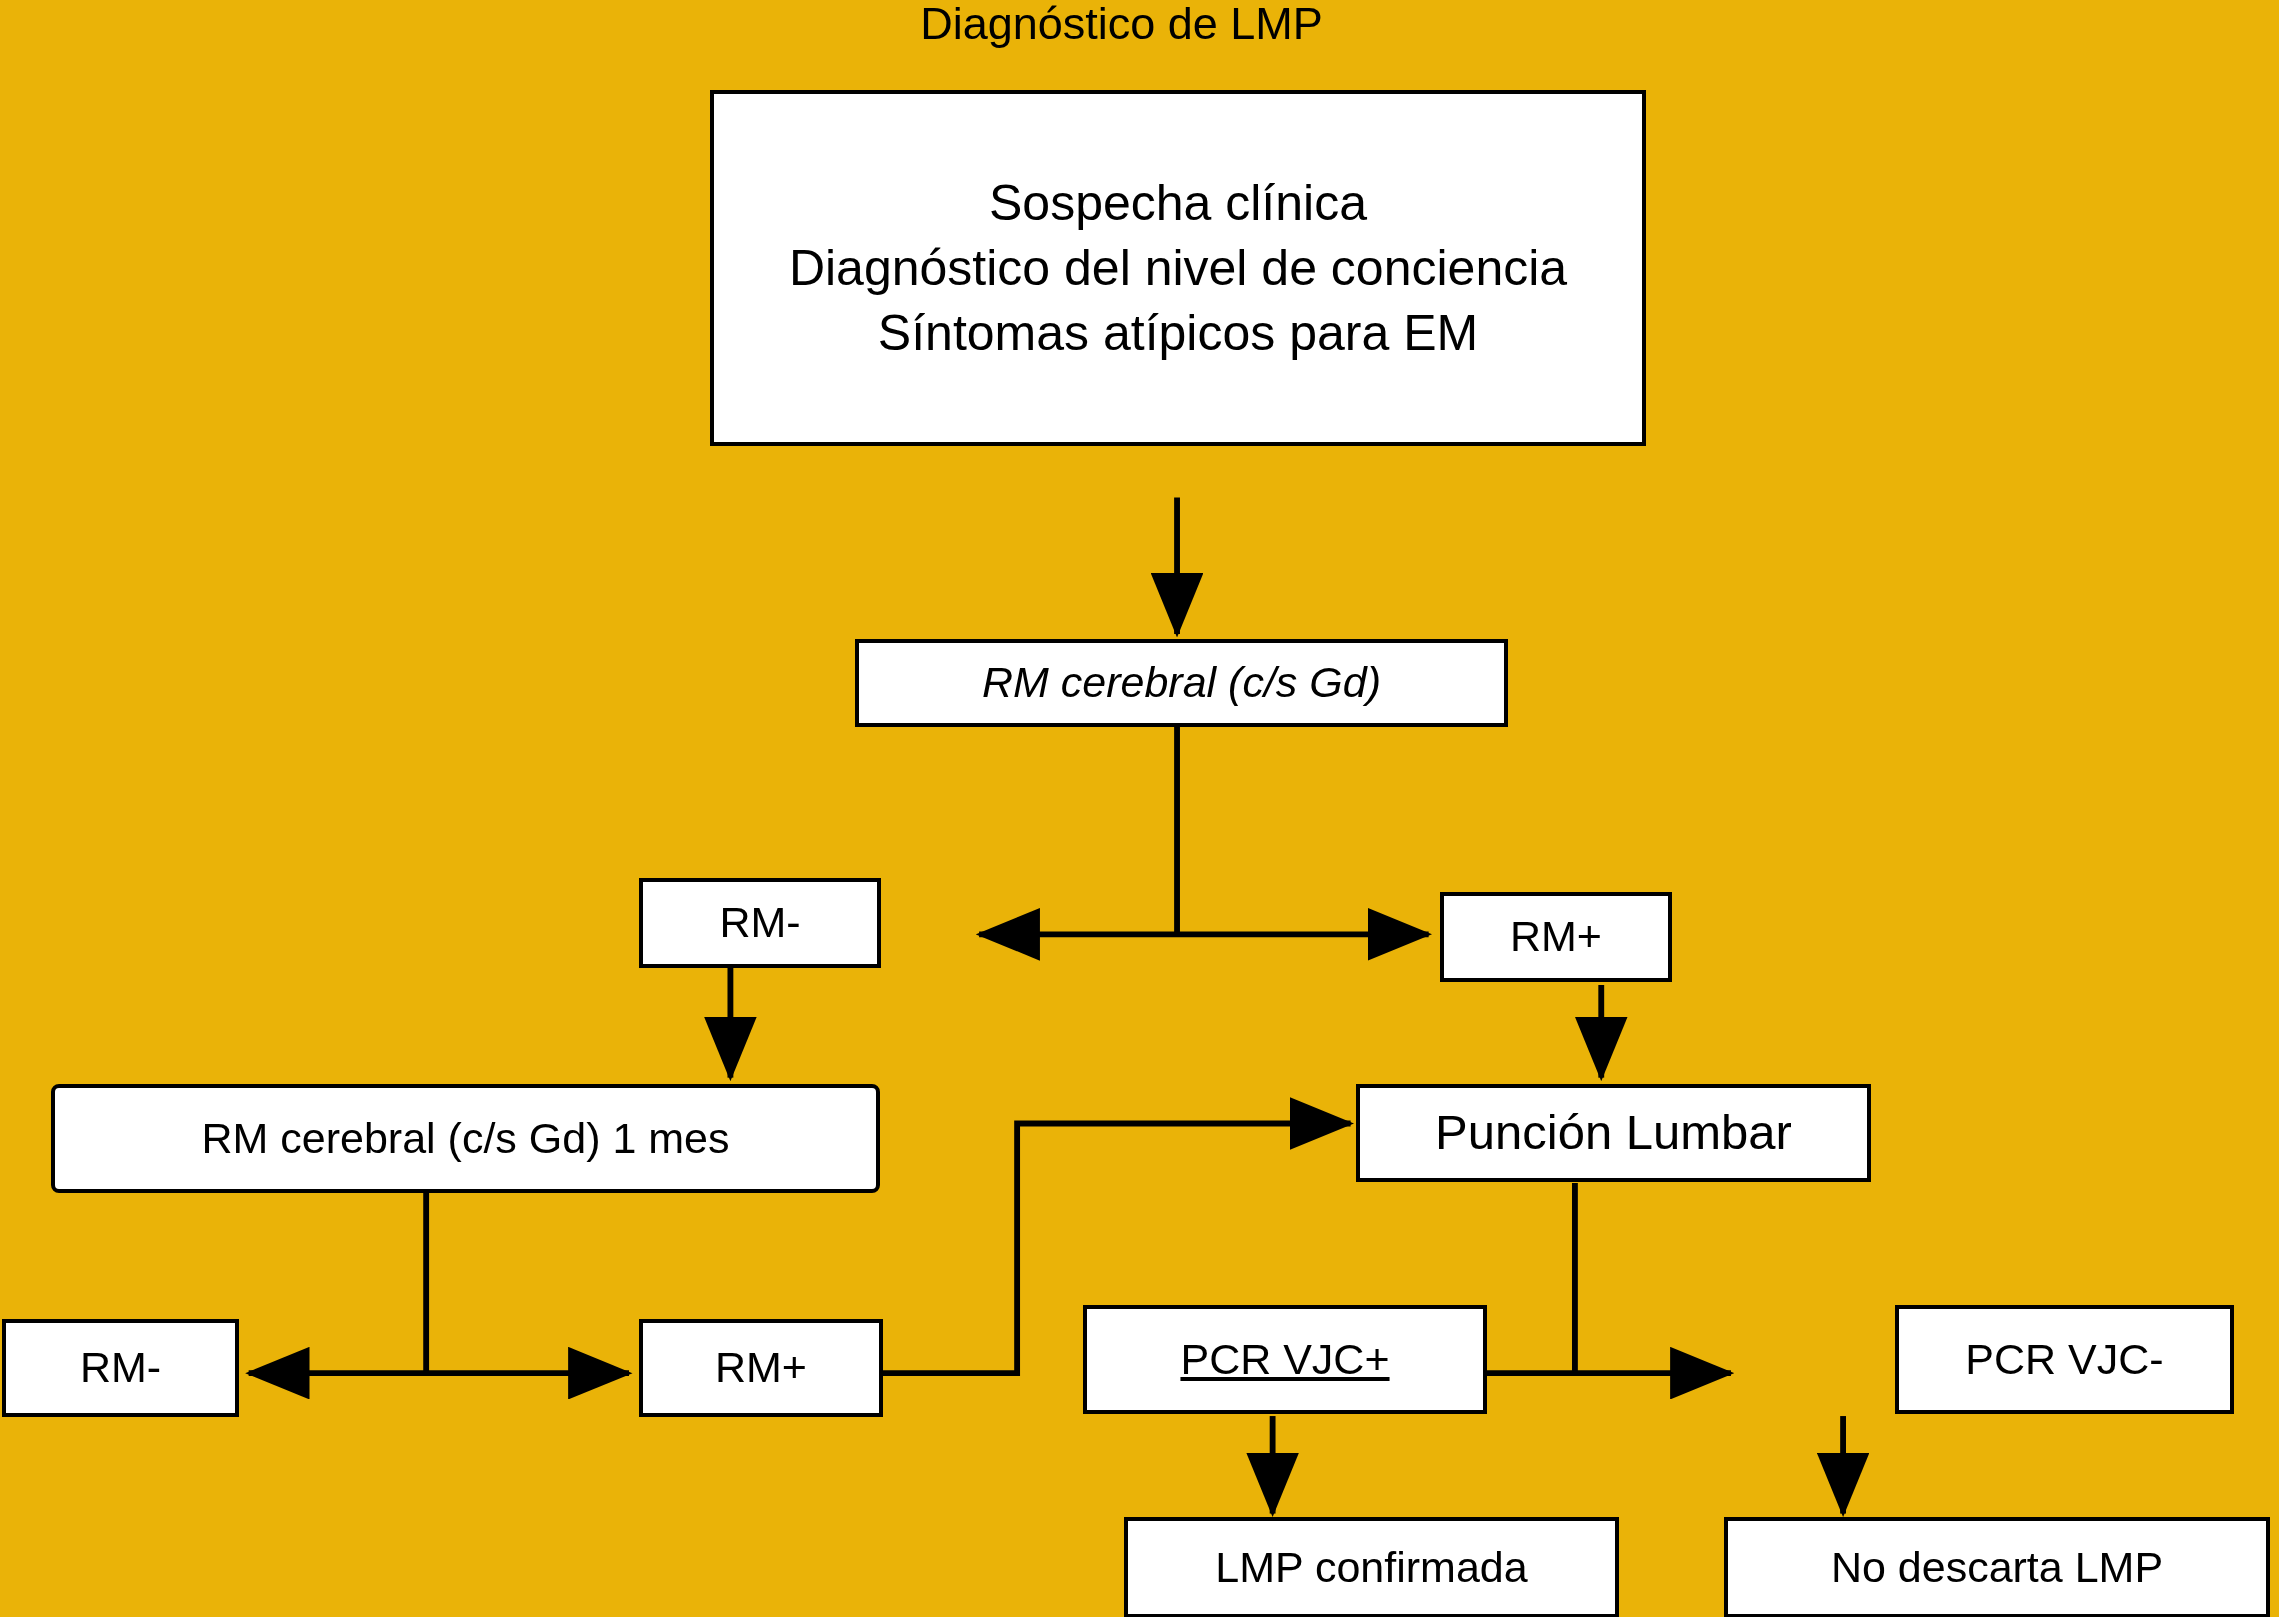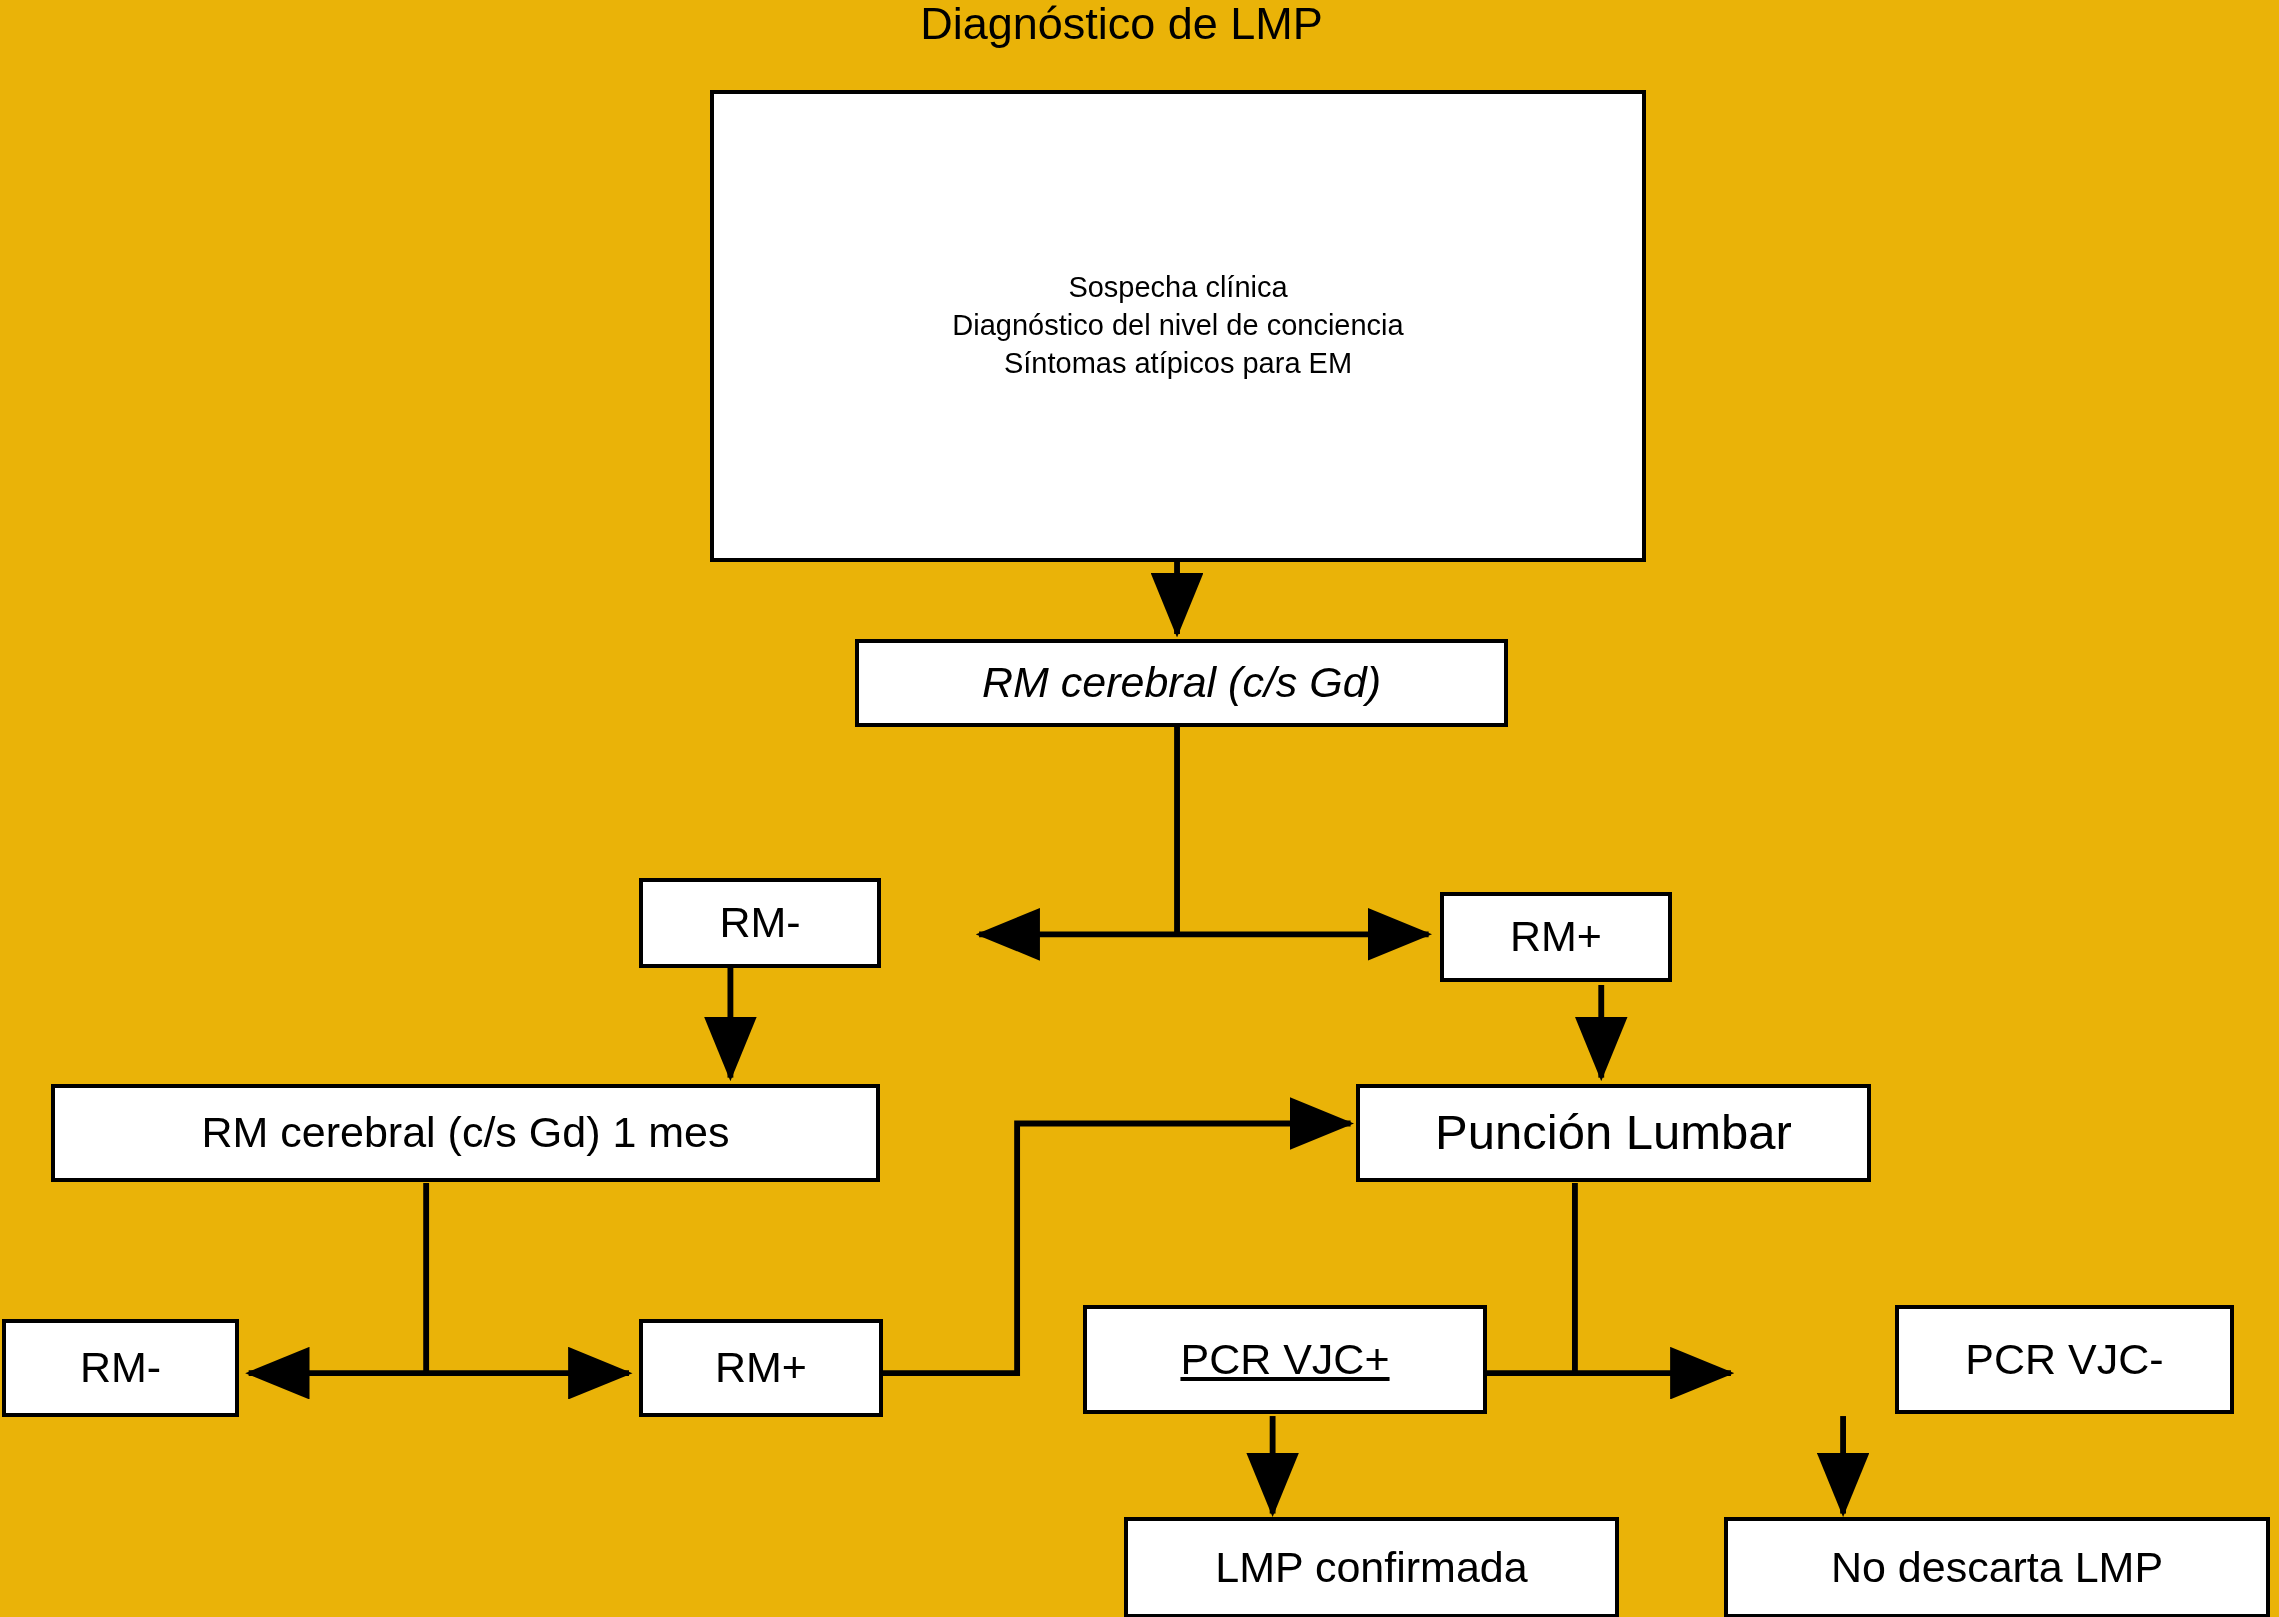--- a/index.html
+++ b/index.html
@@ -89,39 +89,39 @@
       <line x1="1615" y1="1213" x2="1615" y2="1408"></line>
 
       <line x1="1460" y1="1408" x2="1775" y2="1408" marker-start="url(#ah-start)" marker-end="url(#ah)"></line>
 
       <line x1="1305" y1="1452" x2="1305" y2="1552" marker-end="url(#ah)"></line>
 
       <line x1="1890" y1="1452" x2="1890" y2="1552" marker-end="url(#ah)"></line>
     </g>
   </svg>
 
-  <div class="node multiline" style="left:710px; top:90px; width:936px; height:472px; font-size:29px;">
+  <div class="node multiline" style="left:710px; top:90px; width:936px; height:356px; font-size:50px;">
     <span class="ln">Sospecha clínica</span>
     <span class="ln">Diagnóstico del nivel de conciencia</span>
     <span class="ln">Síntomas atípicos para EM</span>
   </div>
 
   <div class="node" style="left:855px; top:639px; width:653px; height:88px; font-size:43px;font-style:italic;">
     <span>RM cerebral (c/s Gd)</span>
   </div>
 
   <div class="node" style="left:639px; top:878px; width:242px; height:90px; font-size:43px;">
     <span>RM-</span>
   </div>
 
   <div class="node" style="left:1440px; top:892px; width:232px; height:90px; font-size:43px;">
     <span>RM+</span>
   </div>
 
-  <div class="node" style="left:51px; top:1084px; width:829px; height:98px; font-size:43px;">
+  <div class="node" style="left:51px; top:1084px; width:829px; height:109px; font-size:43px;border-radius:8px;">
     <span>RM cerebral (c/s Gd) 1 mes</span>
   </div>
 
   <div class="node" style="left:1356px; top:1084px; width:515px; height:98px; font-size:49px;">
     <span>Punción Lumbar</span>
   </div>
 
   <div class="node" style="left:2px; top:1319px; width:237px; height:98px; font-size:43px;">
     <span>RM-</span>
   </div>

